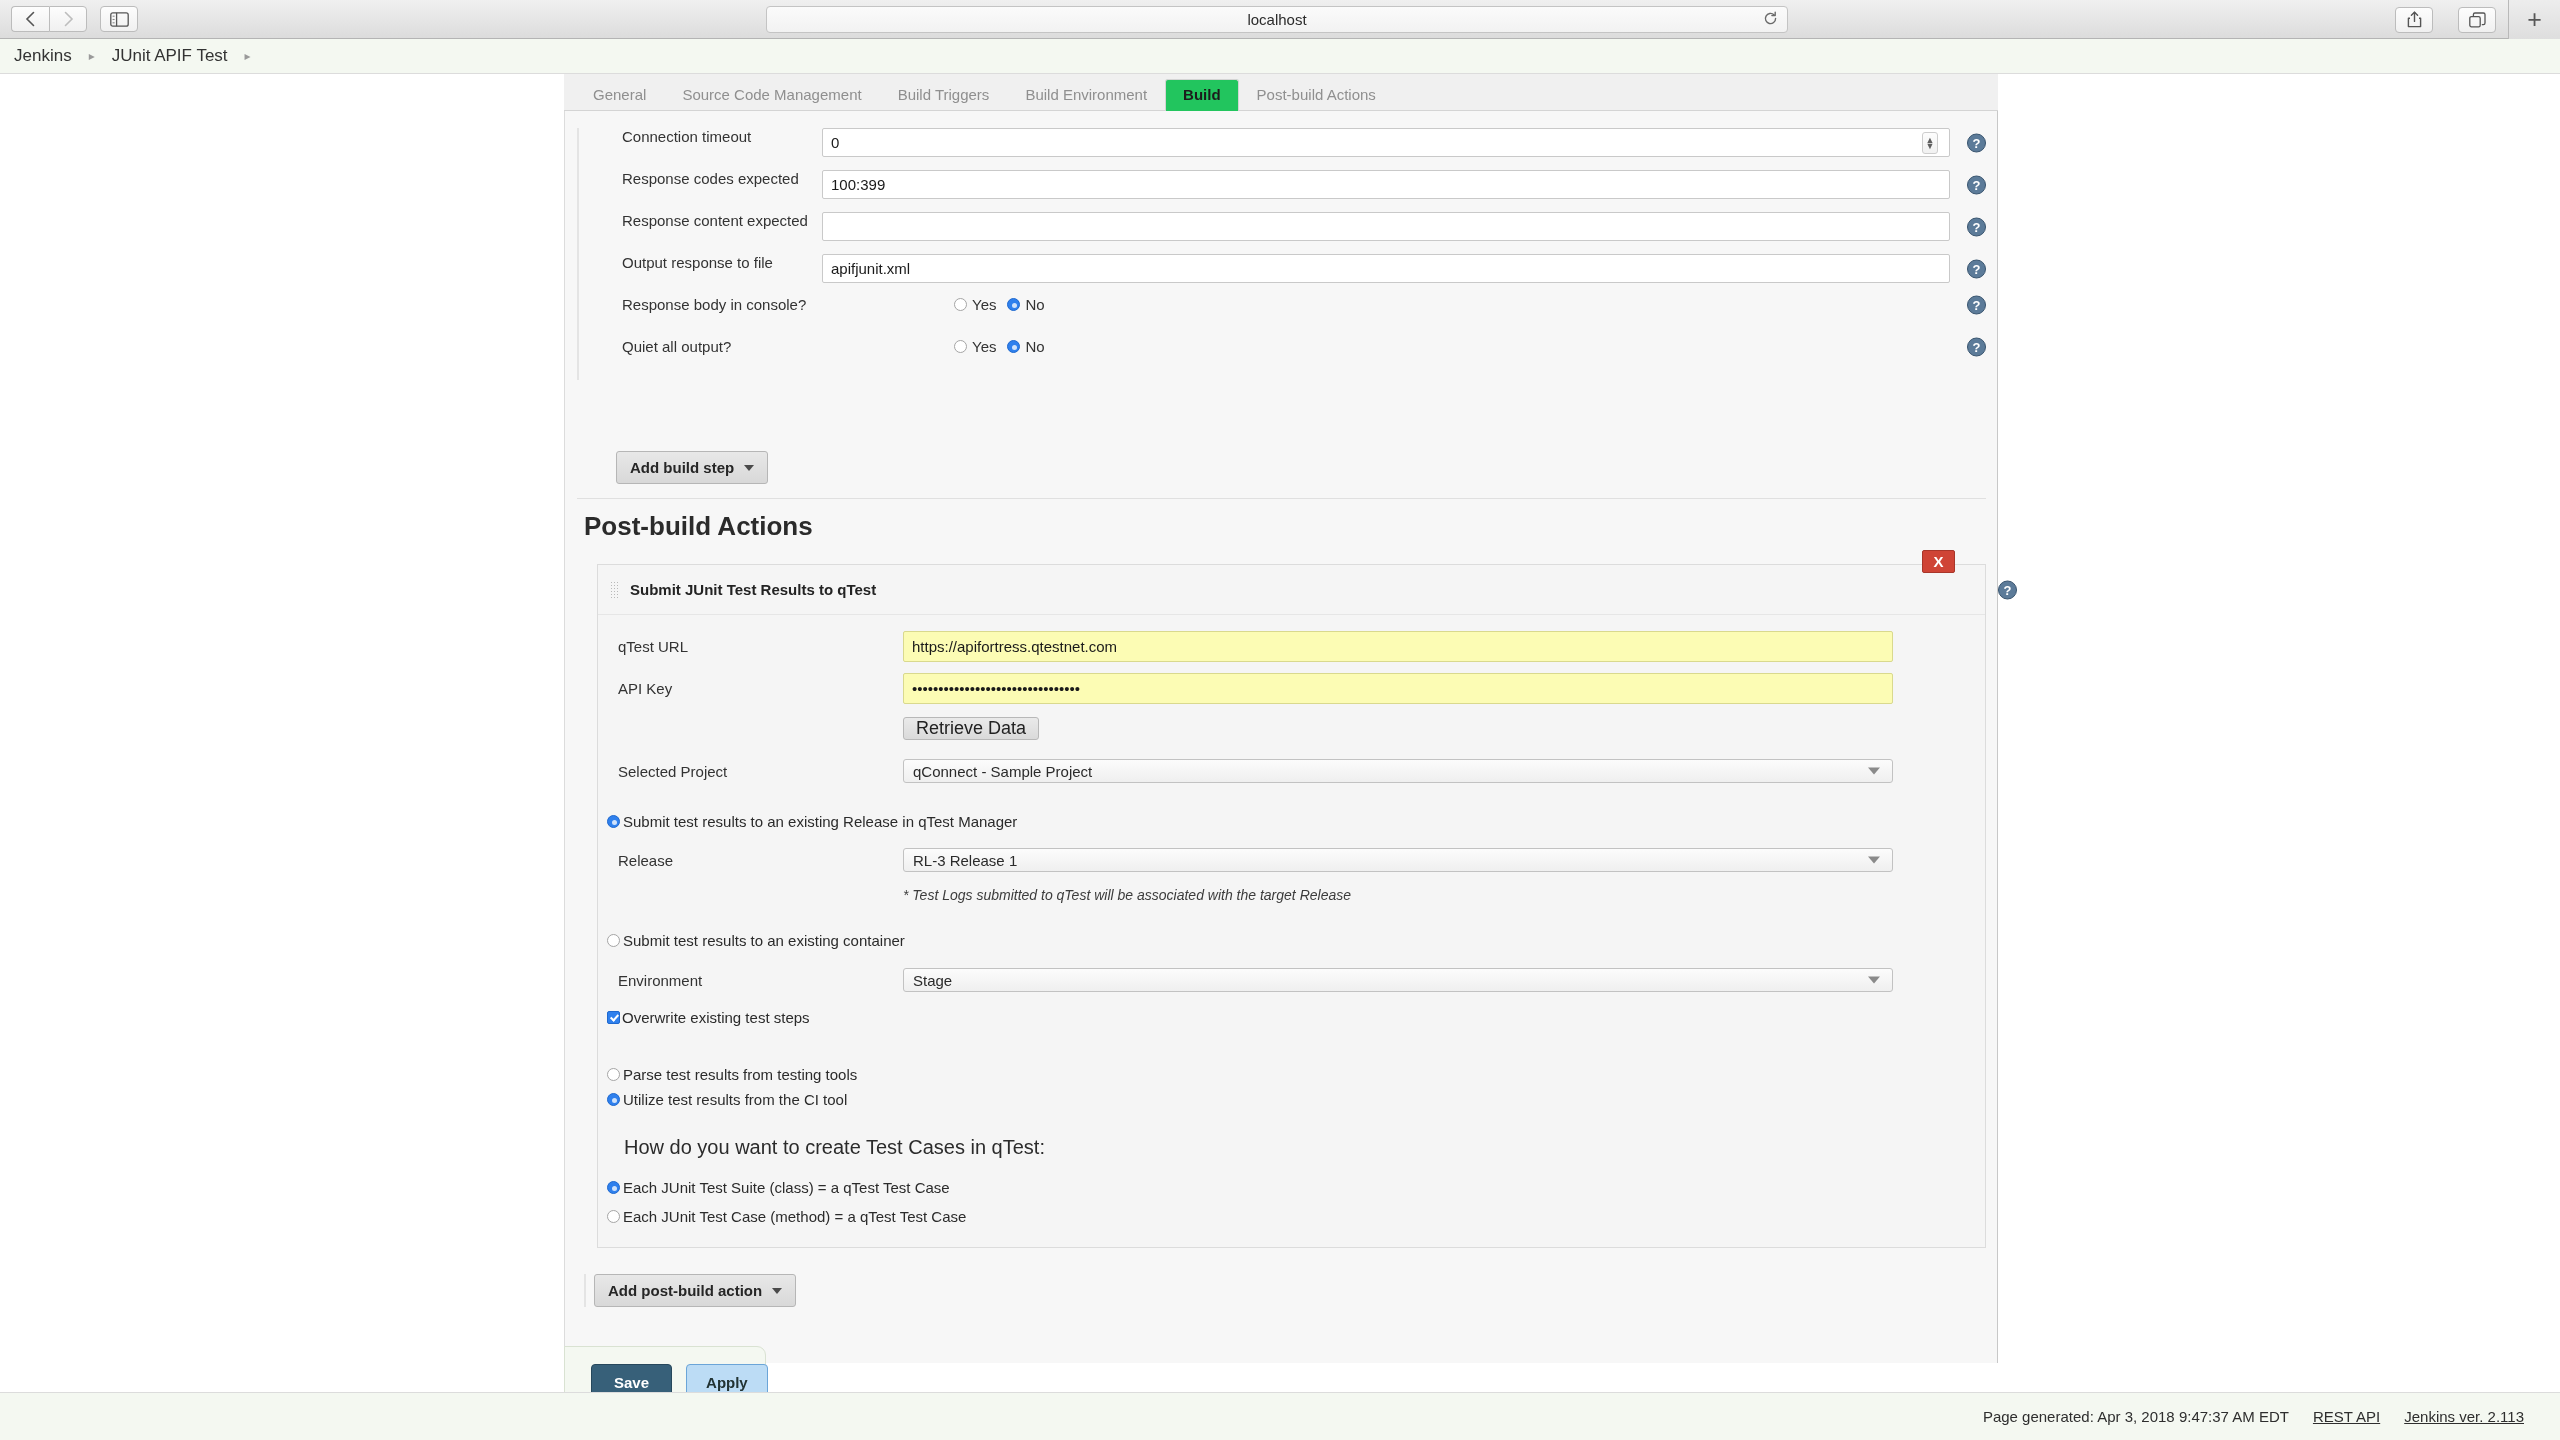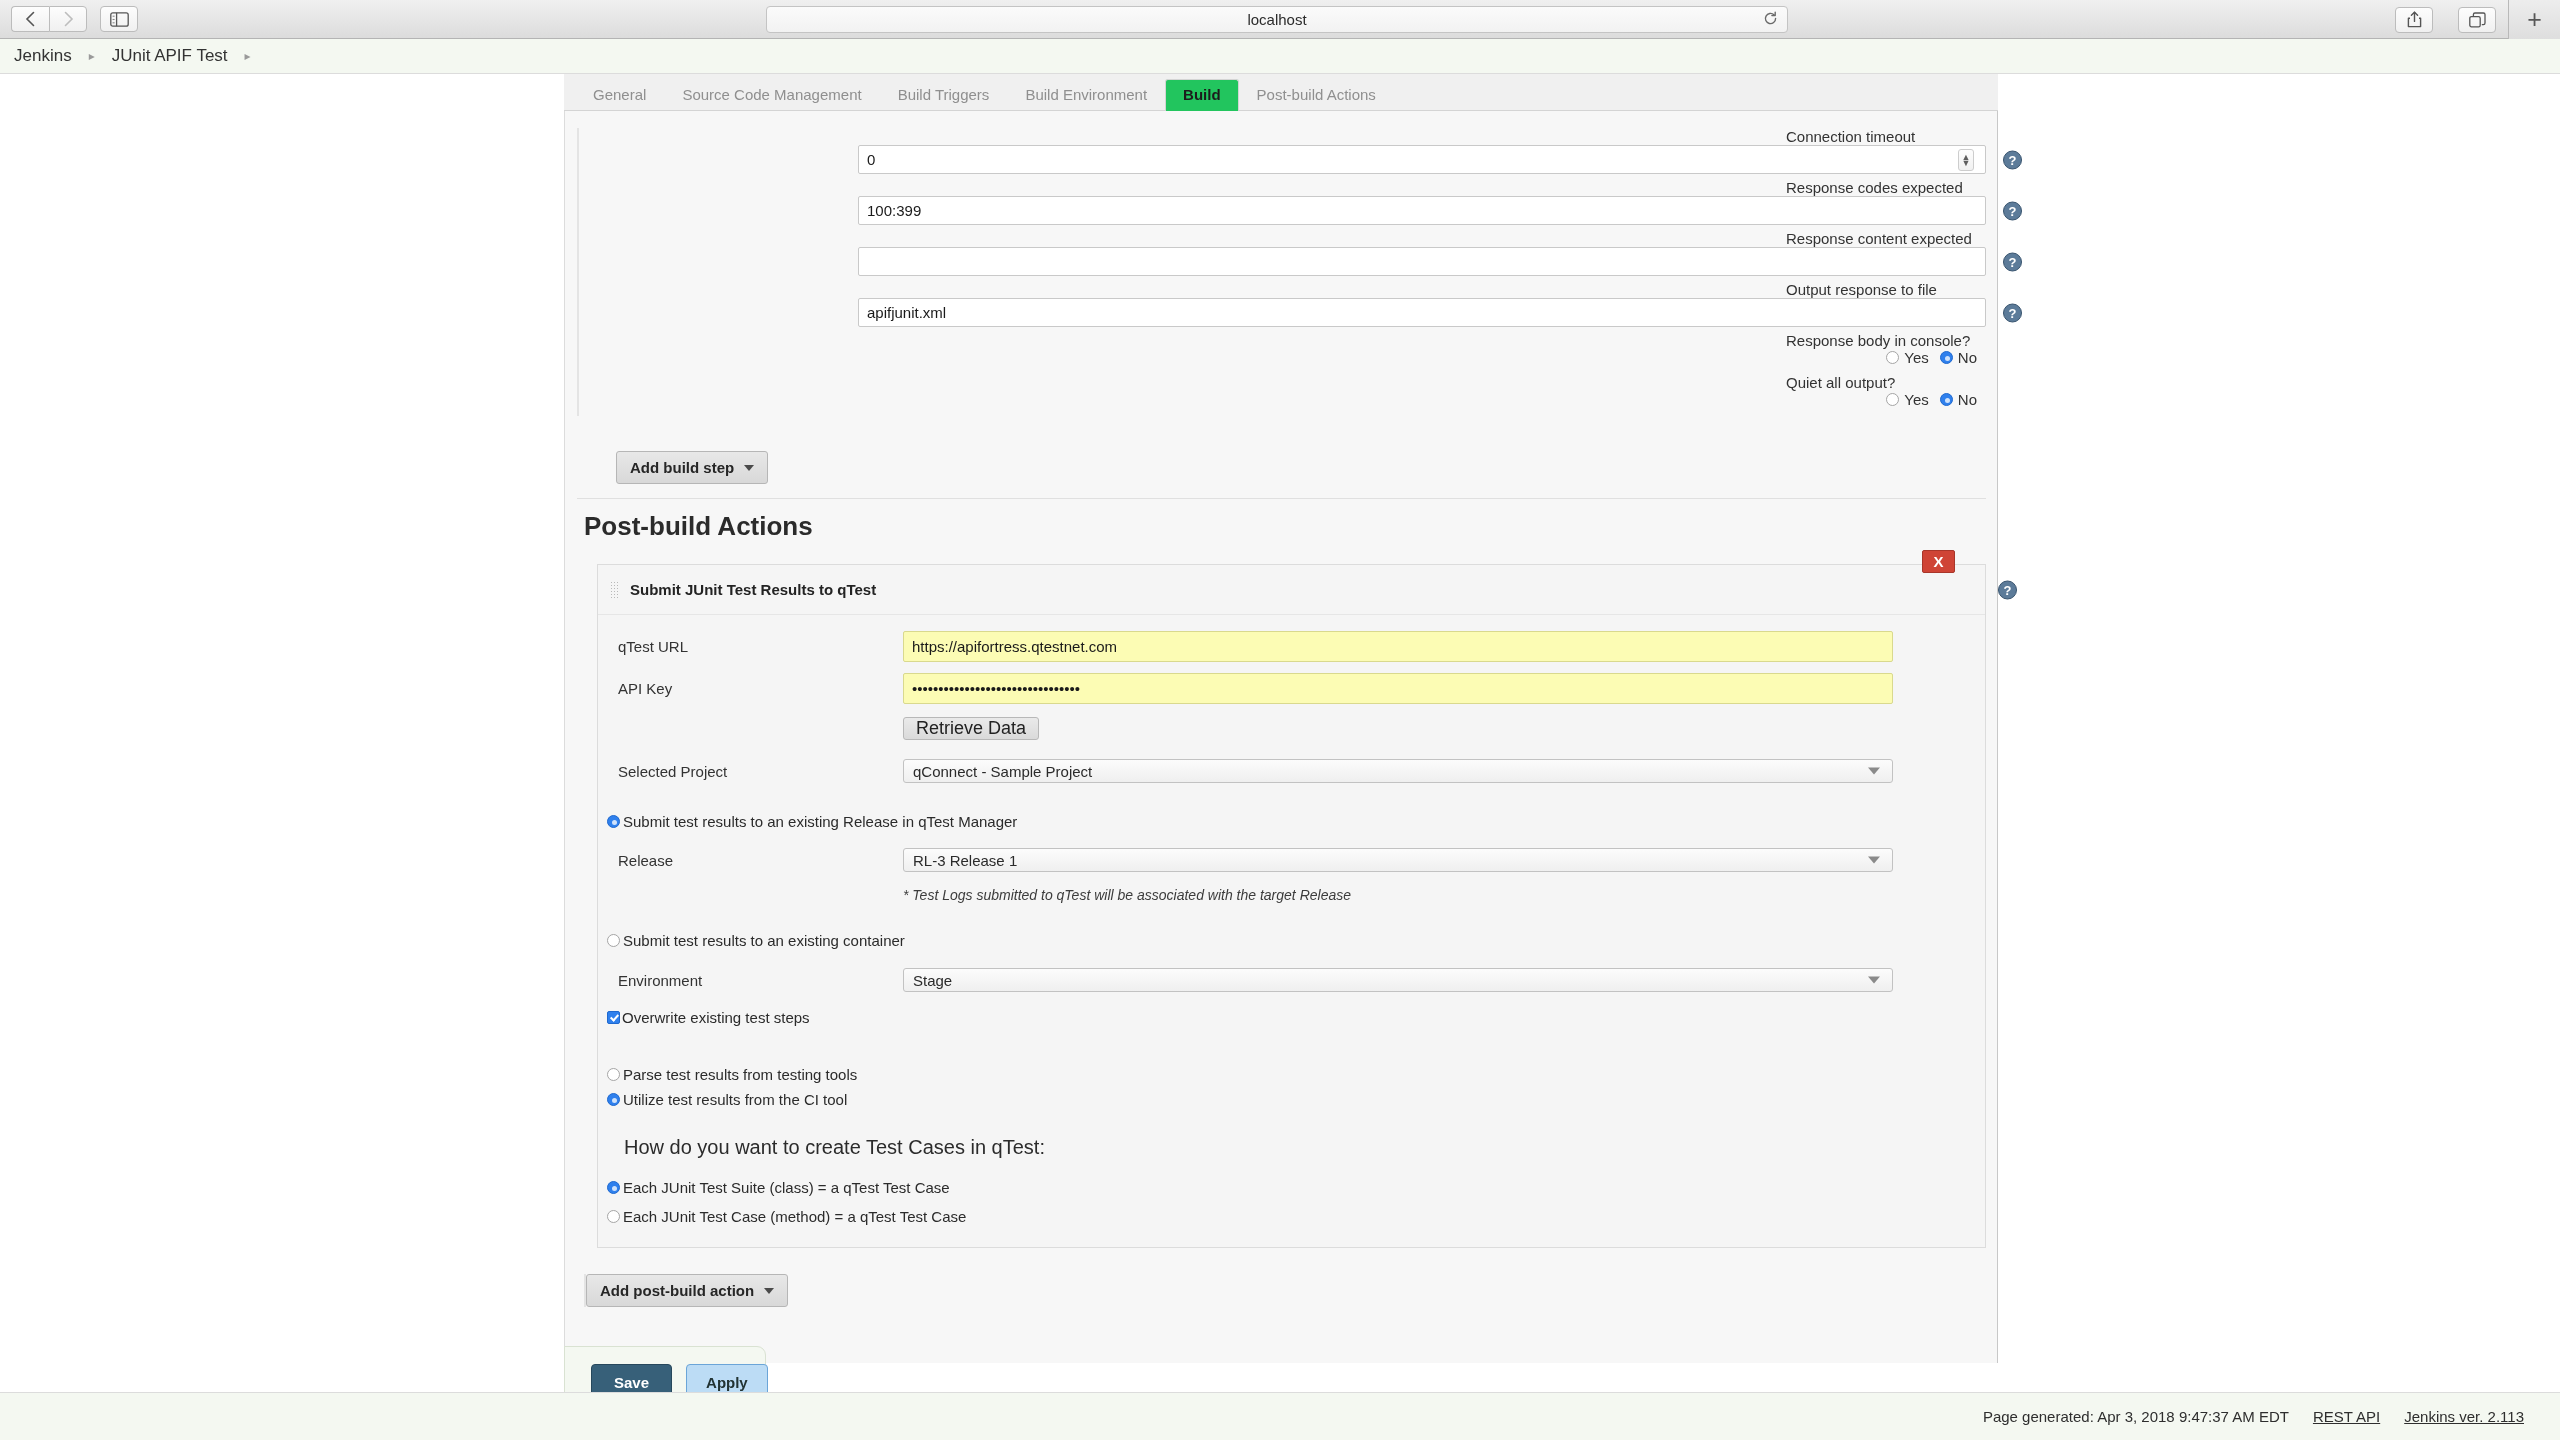--- a/index.html
+++ b/index.html
@@ -112,24 +112,23 @@
   }
 
   
   .form-block {
     position: absolute; left: 577px; top: 54px;
     width: 1409px;
     background: #f7f7f7;
     border-left: 2px solid #e4e4e4;
   }
   .field-row {
-    display: flex; align-items: flex-end;
+    display: flex; align-items: flex-start;
     min-height: 37px;
     margin-bottom: 5px;
-    flex-direction: column;
   }
   .field-label {
     width: 243px;
     padding-left: 43px;
     font-size: 15px; color: #333;
     flex: none;
   }
   .field-ctl { flex: 1; position: relative; }
 
   input.text-input {
@@ -557,21 +556,21 @@
       </div>
 
       <div class="opt-row" style="padding:4px 0 8px 9px;">
         <span class="radio"></span>
         <span>Each JUnit Test Case (method) = a qTest Test Case</span>
       </div>
 
     </div>
   </div>
 
-  <div style="position:absolute;left:584px;top:1200px;border-left:2px solid #e4e4e4;">
+  <div style="position:absolute;left:584px;top:1200px;border-left:2px solid #e4e4e4;padding-left:8px;">
     <button class="btn">
       <span>Add post-build action</span>
       <span class="caret"></span>
     </button>
   </div>
 
   <div class="save-bar">
     <button class="save-btn">Save</button>
     <button class="apply-btn">Apply</button>
   </div>

